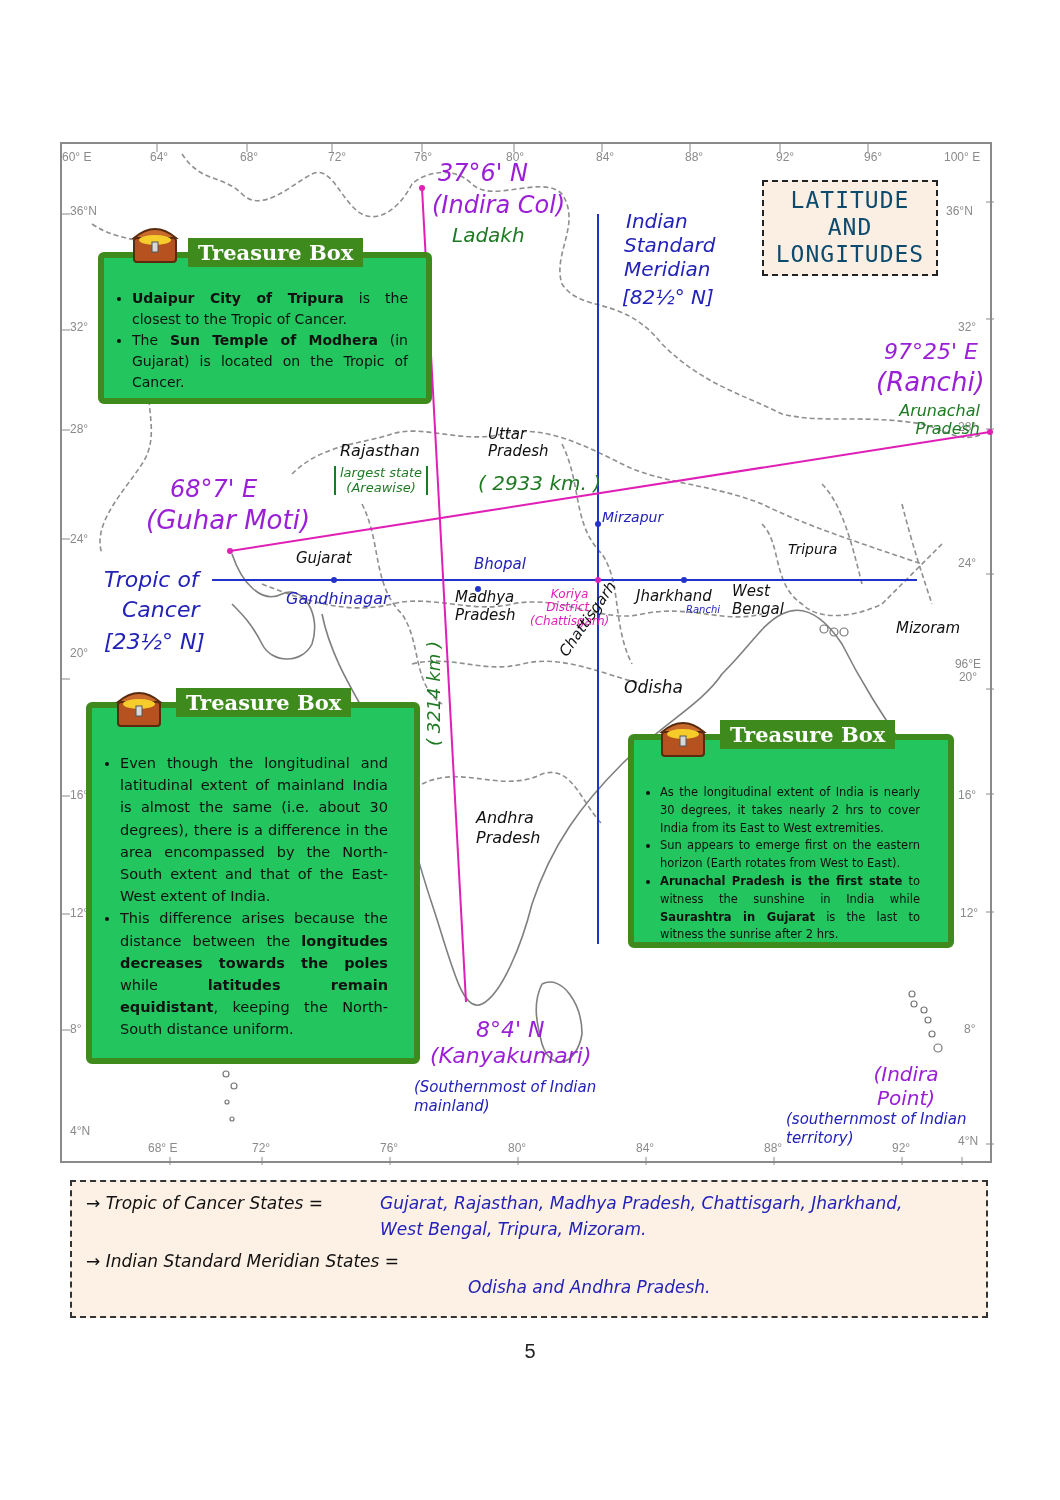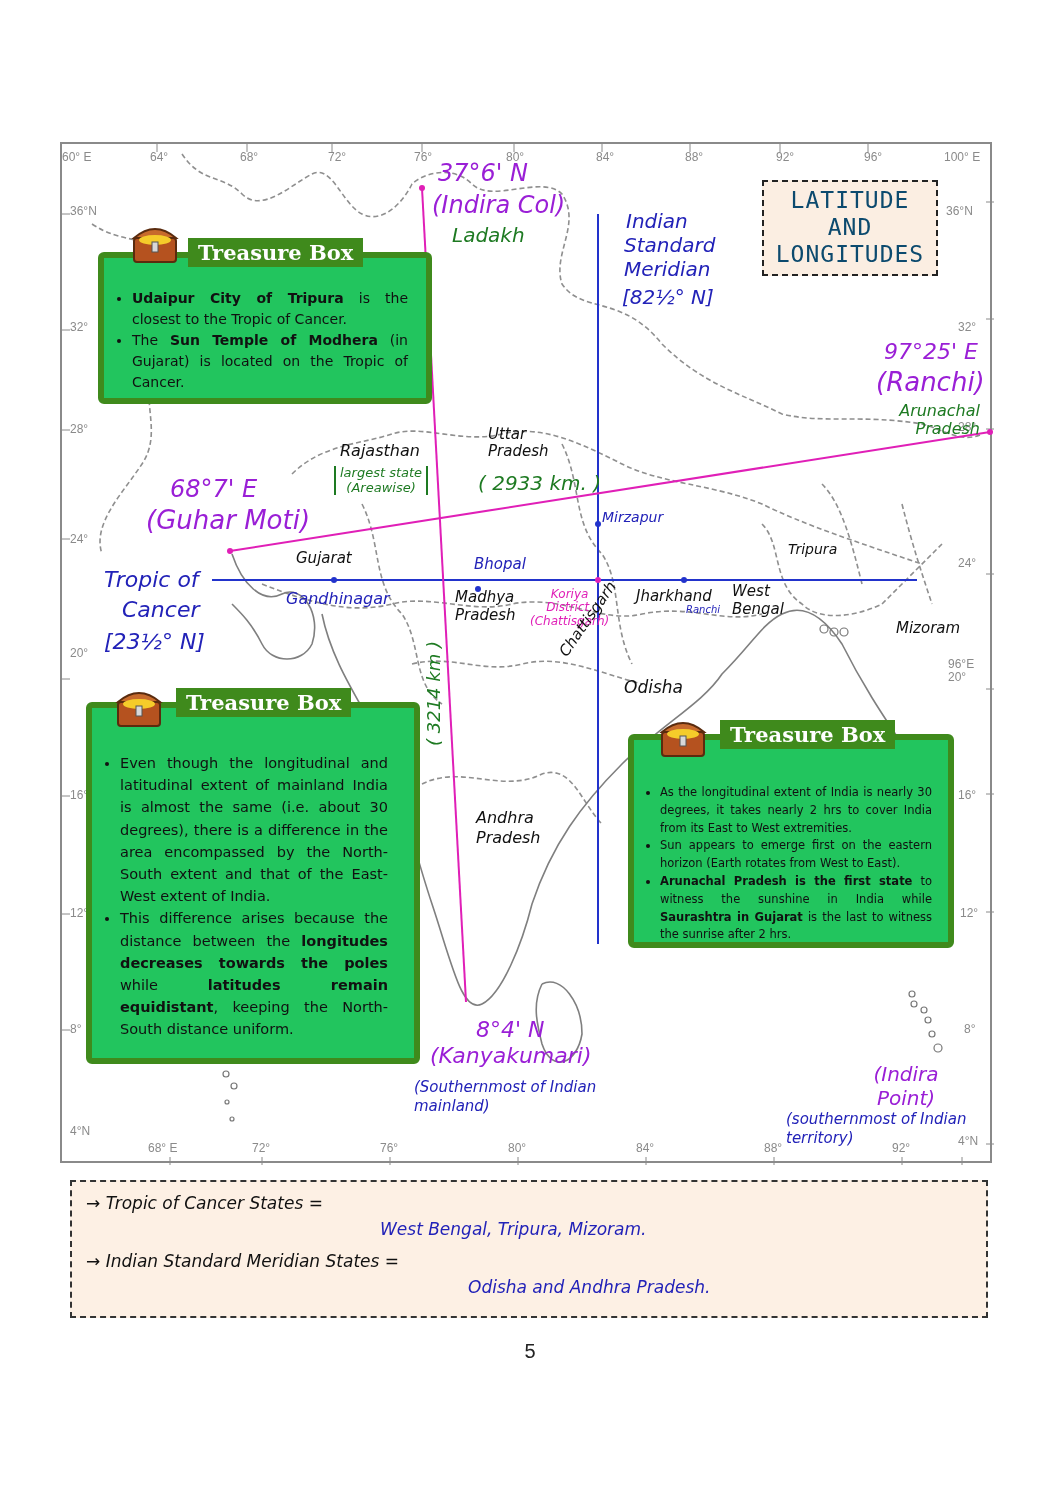--- a/index.html
+++ b/index.html
@@ -138,21 +138,21 @@
 <span class="tick-label" style="left:70px;top:646px;text-align:right;">20°</span>
 <span class="tick-label" style="left:70px;top:788px;">16°</span>
 <span class="tick-label" style="left:70px;top:906px;">12°</span>
 <span class="tick-label" style="left:70px;top:1022px;">8°</span>
 <span class="tick-label" style="left:70px;top:1124px;">4°N</span>
 
 <span class="tick-label" style="left:946px;top:204px;">36°N</span>
 <span class="tick-label" style="left:958px;top:320px;">32°</span>
 <span class="tick-label" style="left:958px;top:420px;">28°</span>
 <span class="tick-label" style="left:958px;top:556px;">24°</span>
-<span class="tick-label" style="left:948px;top:658px;width:40px;white-space:normal;text-align:left;line-height:13px;">96°E 20°</span>
+<span class="tick-label" style="left:948px;top:658px;width:40px;white-space:normal;text-align:center;line-height:13px;">96°E 20°</span>
 <span class="tick-label" style="left:958px;top:788px;">16°</span>
 <span class="tick-label" style="left:960px;top:906px;">12°</span>
 <span class="tick-label" style="left:964px;top:1022px;">8°</span>
 <span class="tick-label" style="left:958px;top:1134px;">4°N</span>
 
 <span class="tick-label" style="left:148px;top:1141px;">68° E</span>
 <span class="tick-label" style="left:252px;top:1141px;">72°</span>
 <span class="tick-label" style="left:380px;top:1141px;">76°</span>
 <span class="tick-label" style="left:508px;top:1141px;">80°</span>
 <span class="tick-label" style="left:636px;top:1141px;">84°</span>
@@ -244,33 +244,34 @@
 </div>
 <svg class="chest" style="left:114px;top:684px;" viewBox="0 0 52 46">
   <rect x="4" y="18" width="42" height="24" rx="3" fill="#b5521f" stroke="#5a2b0e" stroke-width="2"></rect>
   <path d="M4 18 Q25 0 46 18 Z" fill="#c76a2c" stroke="#5a2b0e" stroke-width="2"></path>
   <ellipse cx="25" cy="20" rx="16" ry="5" fill="#f5cc2a"></ellipse>
   <rect x="22" y="22" width="6" height="10" fill="#d8d8d8" stroke="#555"></rect>
 </svg>
 
 <div class="tbox" style="left:628px;top:734px;width:326px;height:214px;">
   <div class="tbox-header" style="left:86px;">Treasure Box</div>
-  <ul style="margin-top:44px;font-size:11.5px;line-height:17.8px;padding-right:16px;padding-left:26px;">
+  <ul style="margin-top:44px;font-size:11.5px;line-height:17.8px;padding-right:28px;padding-left:26px;">
     <li><span>As the longitudinal extent of India is nearly 30 degrees, it takes nearly 2 hrs to cover India from its East to West extremities.</span></li>
     <li><span>Sun appears to emerge first on the eastern horizon (Earth rotates from West to East).</span></li>
     <li><b>Arunachal Pradesh is the first state</b><span> to witness the sunshine in India while </span><b>Saurashtra in Gujarat</b><span> is the last to witness the sunrise after 2 hrs.</span></li>
   </ul>
 </div>
 <svg class="chest" style="left:658px;top:714px;" viewBox="0 0 52 46">
   <rect x="4" y="18" width="42" height="24" rx="3" fill="#b5521f" stroke="#5a2b0e" stroke-width="2"></rect>
   <path d="M4 18 Q25 0 46 18 Z" fill="#c76a2c" stroke="#5a2b0e" stroke-width="2"></path>
   <ellipse cx="25" cy="20" rx="16" ry="5" fill="#f5cc2a"></ellipse>
   <rect x="22" y="22" width="6" height="10" fill="#d8d8d8" stroke="#555"></rect>
 </svg>
 
 <div class="states-box">
   <div class="hw black" style="left:14px;top:12px;font-size:17px;">→ Tropic of Cancer States =</div>
+  <div class="hw blue" style="left:308px;top:12px;font-size:17px;">Gujarat, Rajasthan, Madhya Pradesh, Chattisgarh, Jharkhand,</div>
   <div class="hw blue" style="left:308px;top:38px;font-size:17px;">West Bengal, Tripura, Mizoram.</div>
   <div class="hw black" style="left:14px;top:70px;font-size:17px;">→ Indian Standard Meridian States =</div>
   <div class="hw blue" style="left:396px;top:96px;font-size:17px;">Odisha and Andhra Pradesh.</div>
 </div>
 
 <div class="page-num">5</div>
 
 </body></html>

